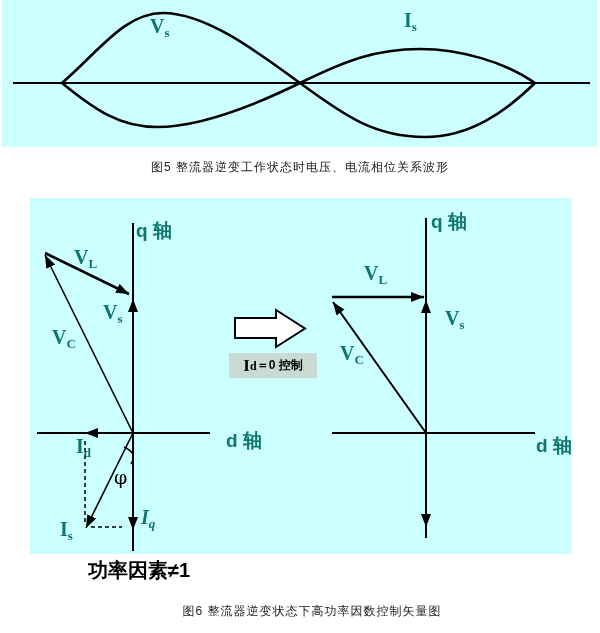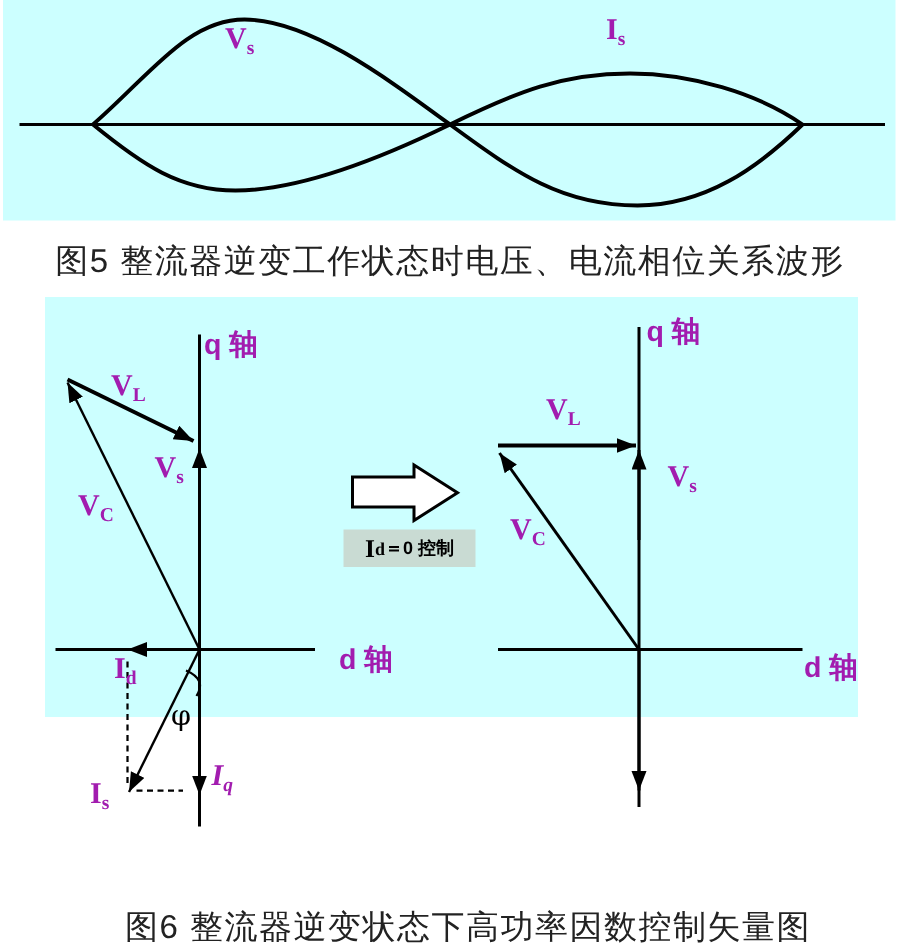--- a/index.html
+++ b/index.html
@@ -2,31 +2,31 @@
 <html><head>
 <meta charset="utf-8">
 <style>
   html,body{margin:0;padding:0;}
   body{
     width:600px;height:633px;position:relative;background:#ffffff;
     font-family:"Liberation Sans","DejaVu Sans",sans-serif;overflow:hidden;
   }
   .panel{position:absolute;background:#ccffff;}
   #fig5-panel{left:2px;top:0;width:595px;height:147px;}
-  #fig6-panel{left:30px;top:198px;width:542px;height:280px;}
+  #fig6-panel{left:30px;top:198px;width:542px;height:356px;}
   svg{position:absolute;left:0;top:0;display:block;}
   .caption{
     position:absolute;left:0;width:600px;text-align:center;
-    color:#222222;font-size:22px;letter-spacing:1px;
+    color:#222222;font-size:12px;letter-spacing:1px;
     font-family:"Liberation Sans","DejaVu Sans",sans-serif;
   }
   #fig5-caption{top:159px;}
   #fig6-caption{top:603px;margin-left:12px;}
   .lbl{
-    position:absolute;color:#a21caf;font-family:"Liberation Serif","DejaVu Serif",serif;
+    position:absolute;color:#0f766e;font-family:"Liberation Serif","DejaVu Serif",serif;
     font-weight:bold;font-size:20px;line-height:1;white-space:nowrap;
   }
   .lbl sub{font-size:13px;line-height:0;vertical-align:-4px;}
   .cjk{
     font-family:"Liberation Sans","DejaVu Sans",sans-serif;
     font-weight:bold;font-size:19px;
   }
   .pf{
     position:absolute;color:#000;font-weight:bold;font-size:20px;
     white-space:nowrap;font-family:"Liberation Sans","DejaVu Sans",sans-serif;
@@ -91,20 +91,21 @@
 
   <div class="lbl cjk" style="left:106px;top:23px;">q 轴</div>
   <div class="lbl cjk" style="left:196px;top:233px;">d 轴</div>
   <div class="lbl" style="left:44px;top:49px;"><span>V</span><sub>L</sub></div>
   <div class="lbl" style="left:73px;top:104px;"><span>V</span><sub>s</sub></div>
   <div class="lbl" style="left:22px;top:129px;"><span>V</span><sub>C</sub></div>
   <div class="lbl" style="left:46px;top:238px;"><span>I</span><sub>d</sub></div>
   <div class="lbl" style="left:111px;top:309px;font-style:italic;"><span>I</span><sub>q</sub></div>
   <div class="lbl" style="left:30px;top:321px;"><span>I</span><sub>s</sub></div>
   <div class="phi" style="left:84px;top:268px;">φ</div>
+  <div class="pf" style="left:58px;top:359px;">功率因素≠1</div>
 
   <div id="transition-label">
     <span>I</span>
       <sub>d</sub>
       <span class="cjk2">＝0 控制</span>
   </div>
 
   <div class="lbl cjk" style="left:401px;top:14px;">q 轴</div>
   <div class="lbl cjk" style="left:506px;top:238px;">d 轴</div>
   <div class="lbl" style="left:334px;top:65px;"><span>V</span><sub>L</sub></div>

